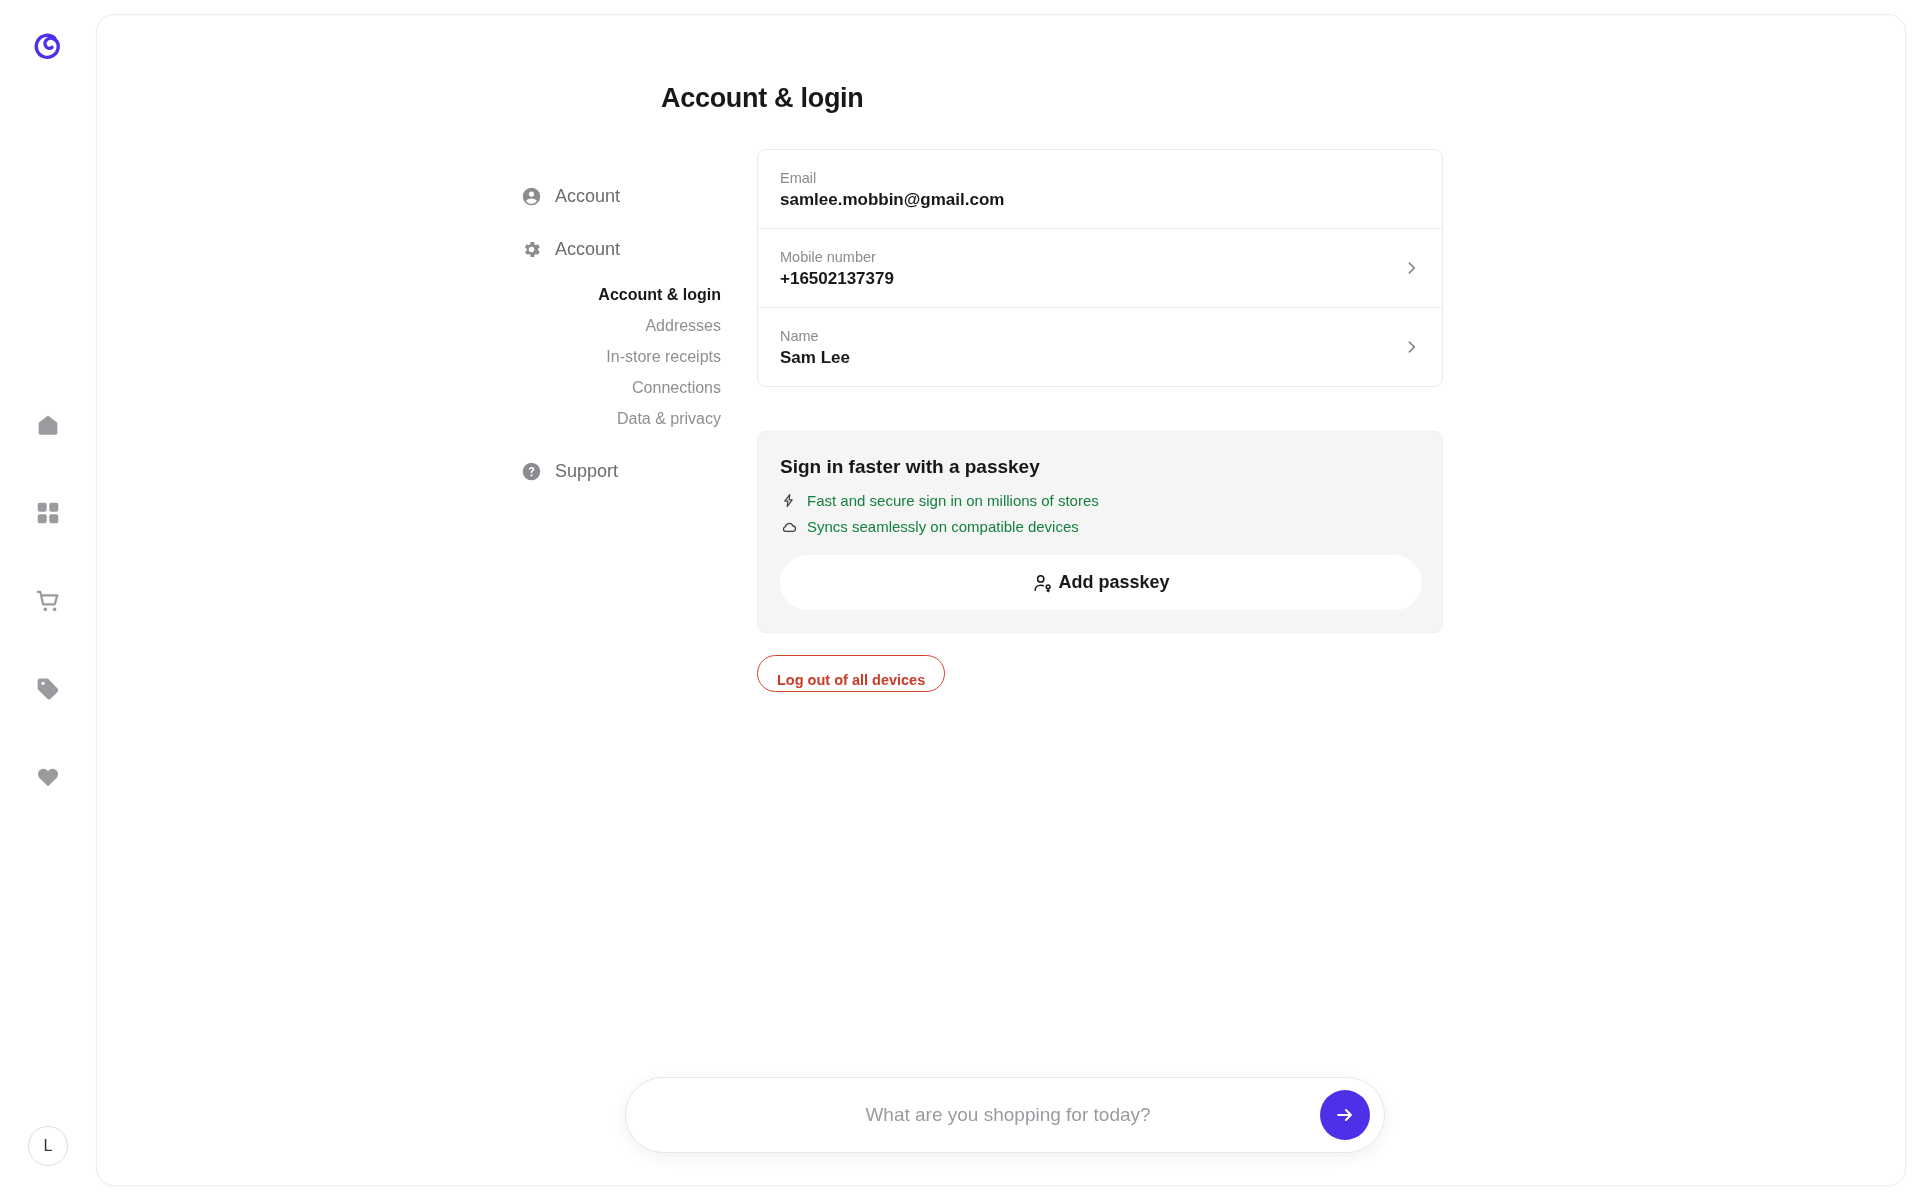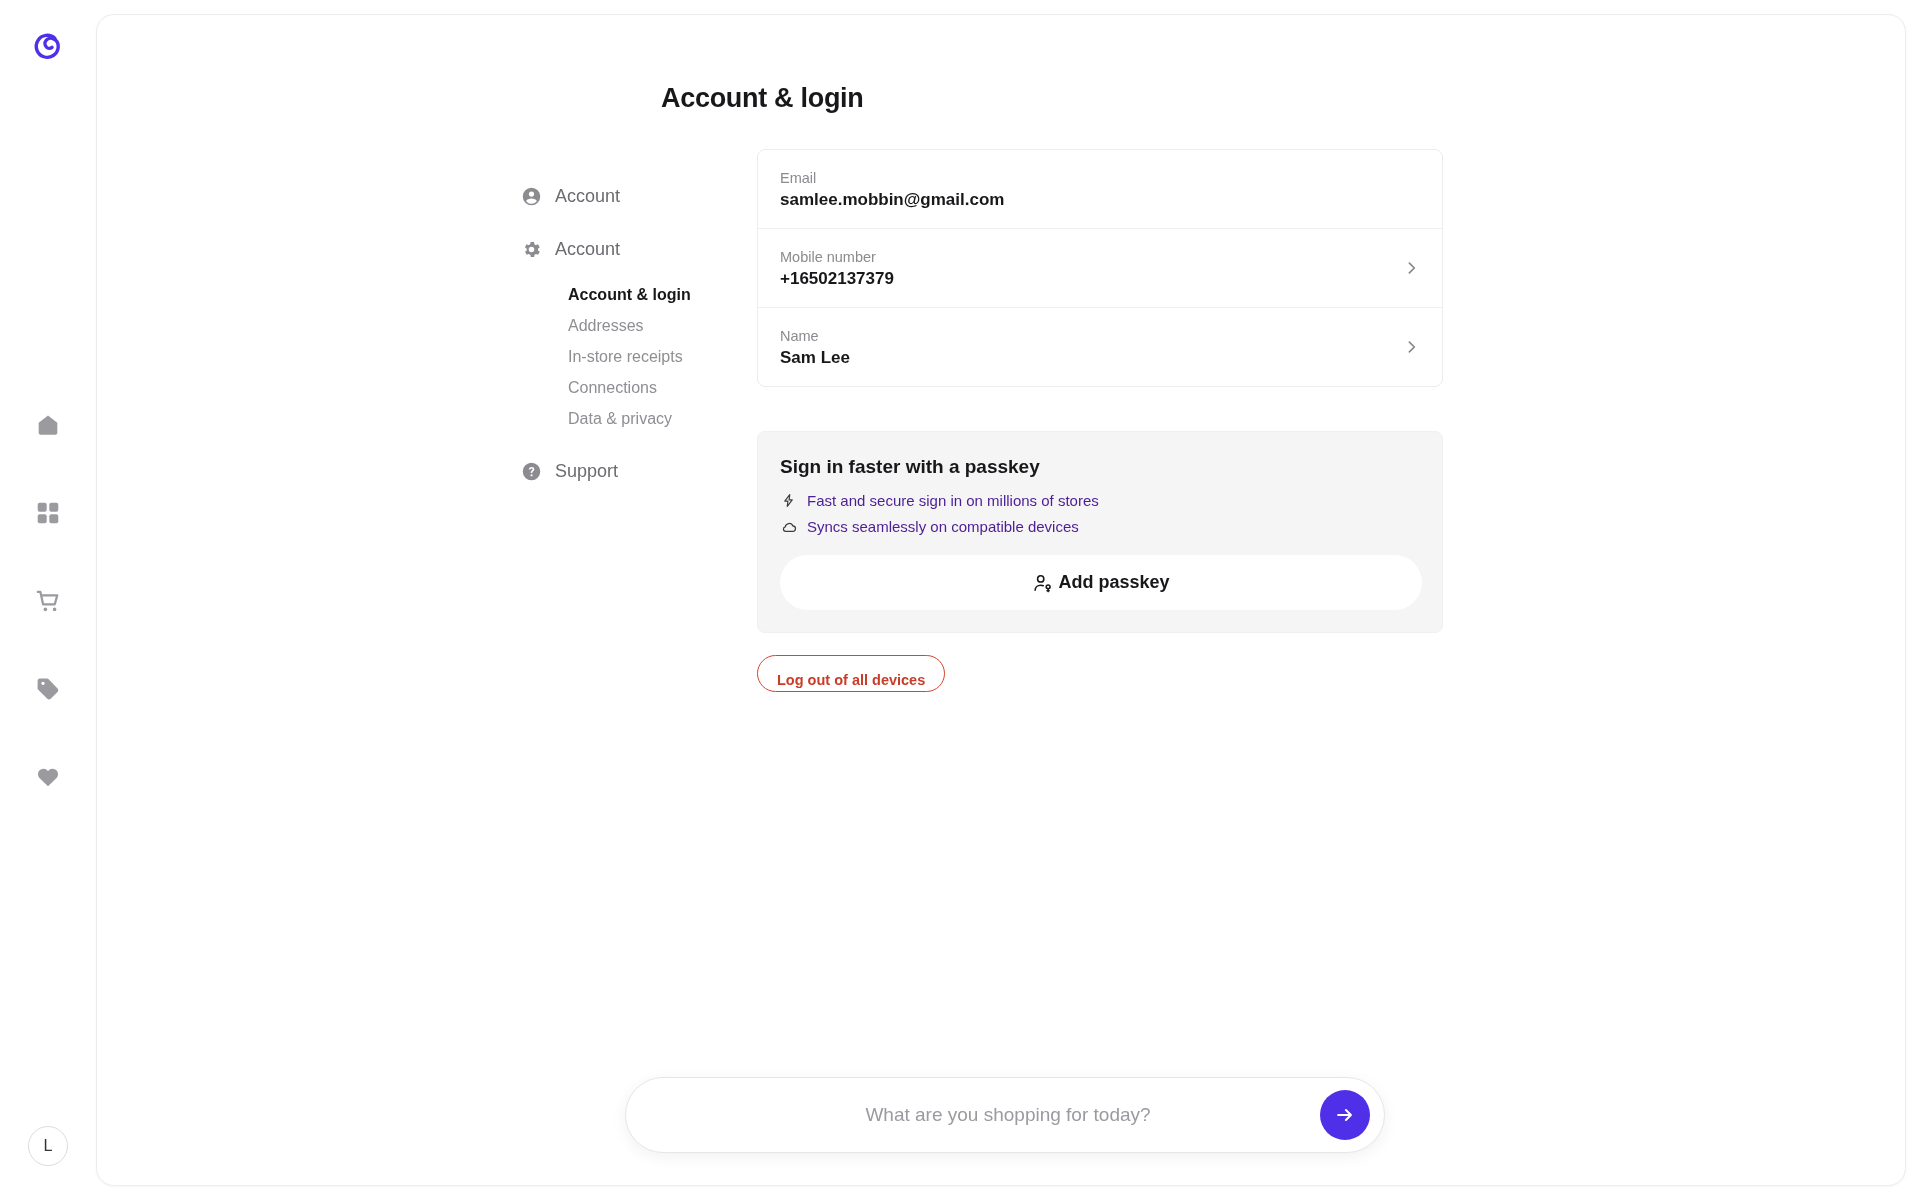--- a/index.html
+++ b/index.html
@@ -85,20 +85,21 @@
     color: #18181b;
     letter-spacing: -0.3px;
   }
 
   
   .nav {
     position: absolute;
     left: 424px;
     top: 164px;
     width: 200px;
+    text-align: right;
   }
   .nav-group {
     display: flex;
     align-items: center;
     gap: 13px;
     height: 34px;
     margin-bottom: 19px;
     cursor: pointer;
   }
   .nav-group .nav-ico {
@@ -178,21 +179,21 @@
     font-weight: 700;
     color: #18181b;
     margin-bottom: 14px;
   }
   .passkey-bullet {
     display: flex;
     align-items: center;
     gap: 10px;
     margin-bottom: 9px;
     font-size: 15px;
-    color: #4c1d95;
+    color: #15803d;
   }
   .passkey-bullet .b-ico {
     width: 17px; height: 17px;
     display: flex; align-items: center; justify-content: center;
     color: #3d3d42;
   }
   .add-passkey-btn {
     margin-top: 20px;
     width: 642px;
     height: 55px;

